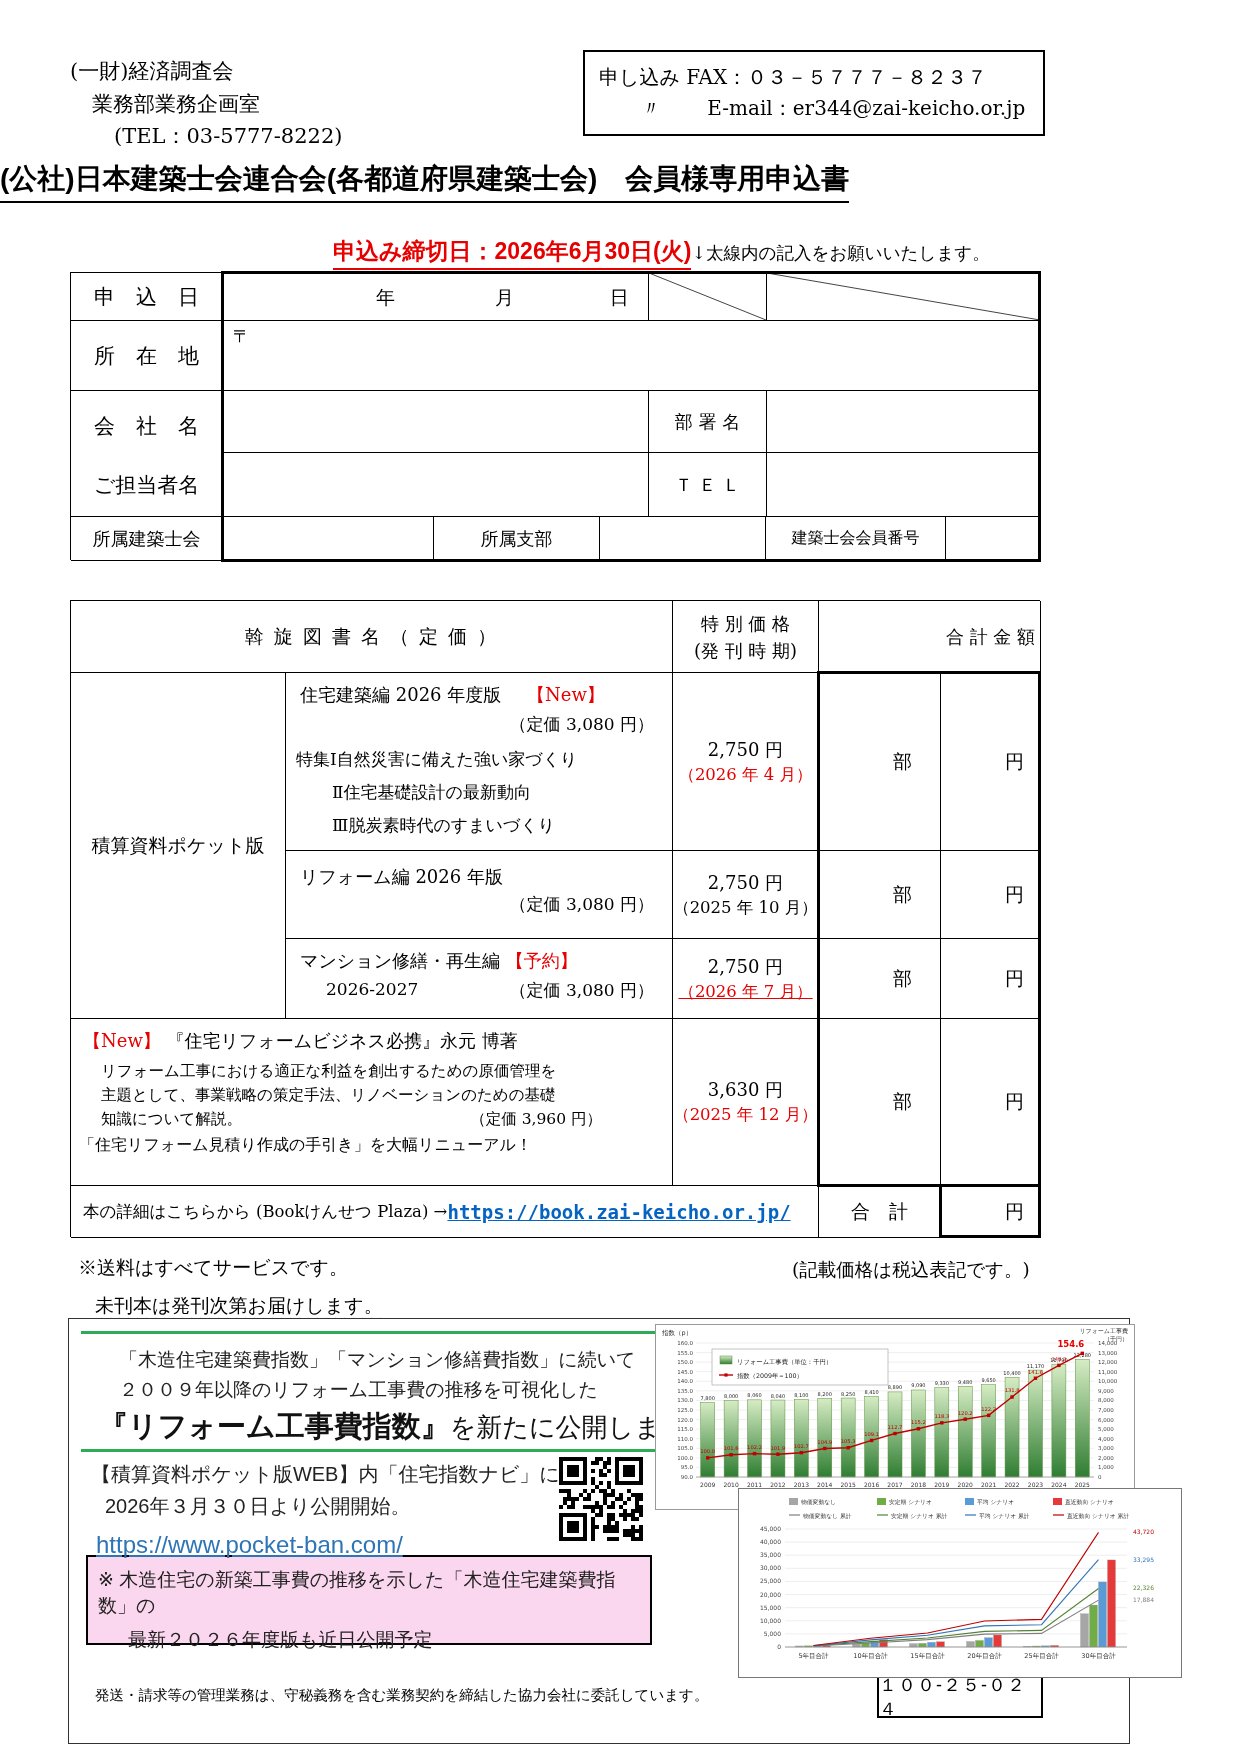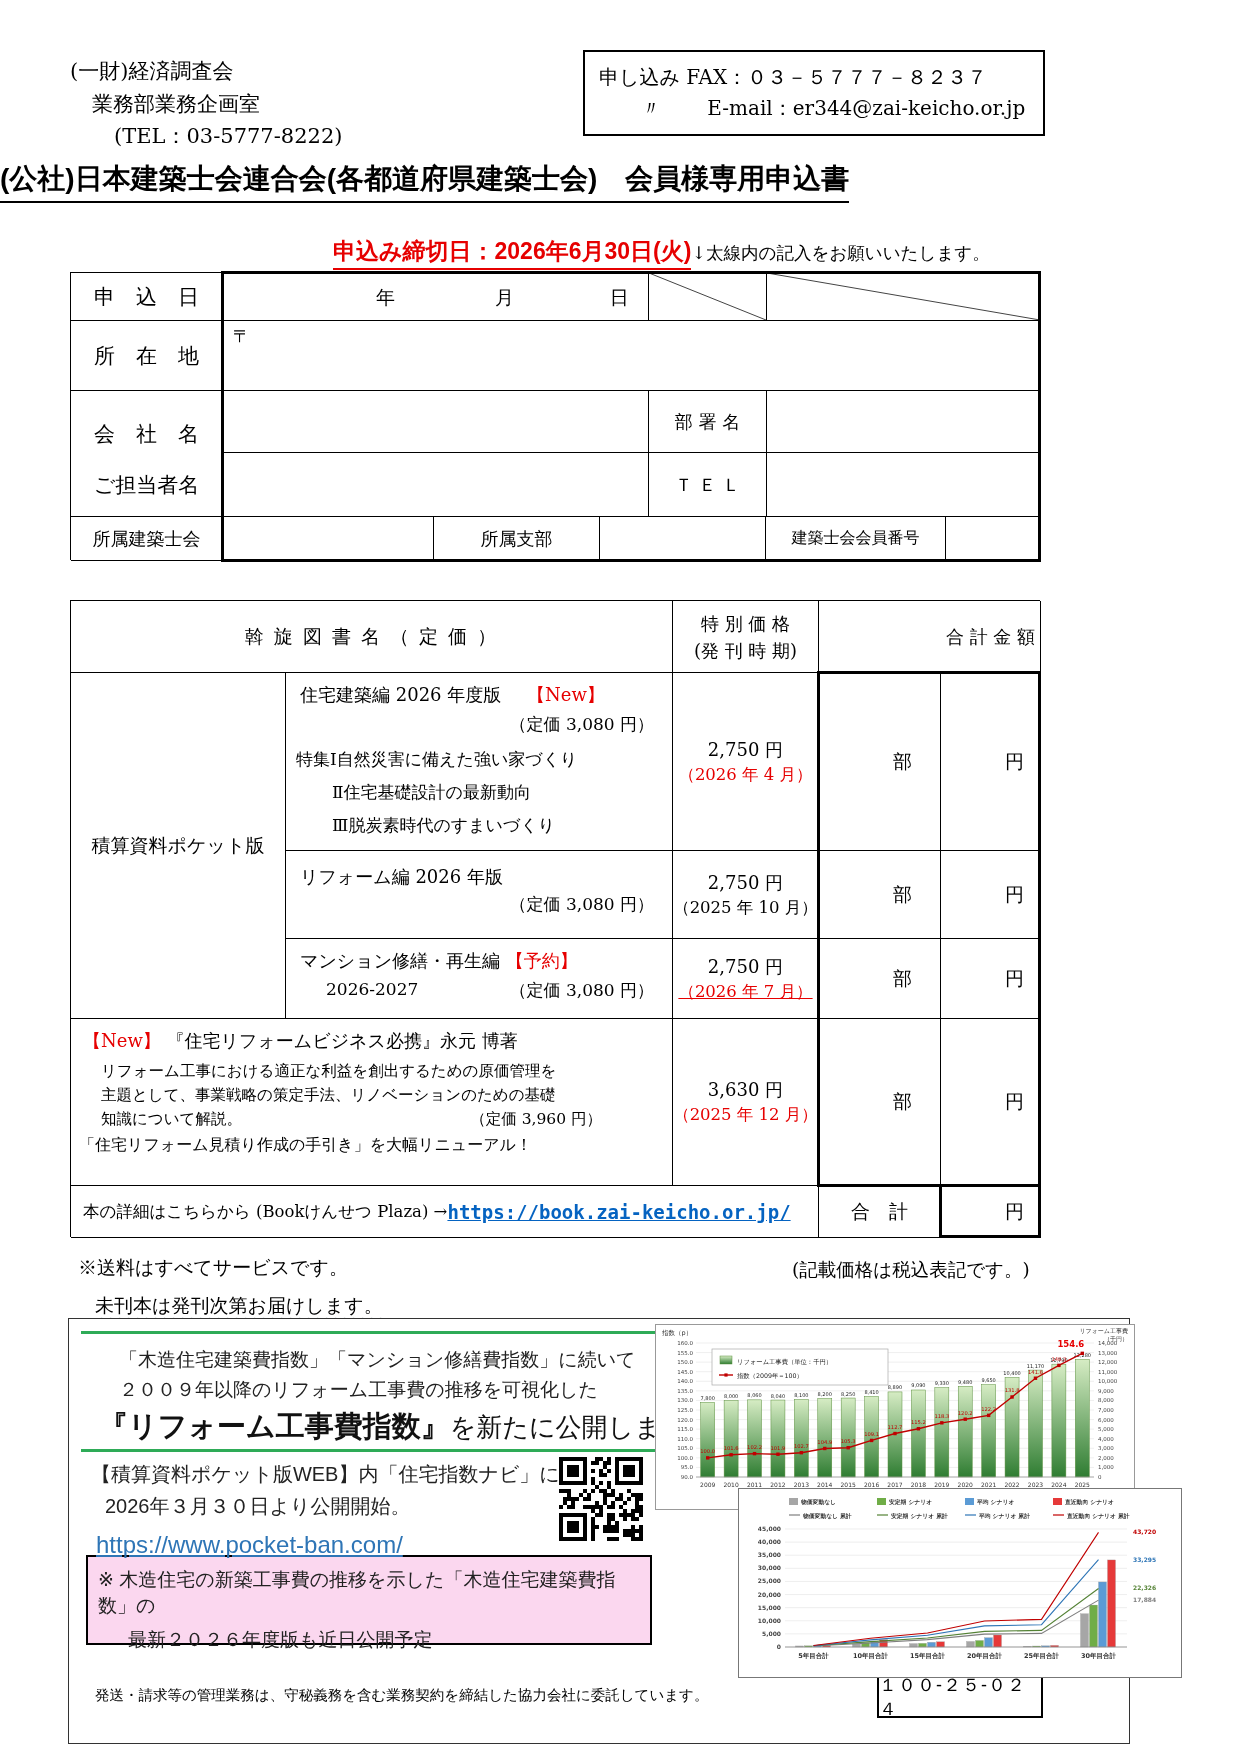--- a/index.html
+++ b/index.html
@@ -64,21 +64,21 @@
       <svg class="diag-svg" viewBox="0 0 100 100" preserveAspectRatio="none">
           <line x1="0" y1="0" x2="100" y2="100" stroke="#444" stroke-width="1" vector-effect="non-scaling-stroke"></line>
         </svg>
     </div>
 
     <div class="cell lab" style="left:0;top:48px;width:152px;height:70px;">所　在　地</div>
     <div class="cell" style="left:152px;top:48px;width:818px;height:70px;padding:4px 0 0 10px;font-size:17px;">
       <span>〒</span>
     </div>
 
-    <div class="cell lab" style="left:0;top:130px;width:152px;height:62px;">会　社　名</div>
+    <div class="cell lab" style="left:0;top:122px;width:152px;height:62px;">会　社　名</div>
     <div class="cell" style="left:152px;top:118px;width:426px;height:62px;"></div>
     <div class="cell lab" style="left:578px;top:118px;width:118px;height:62px;font-size:18px;">部 署 名</div>
     <div class="cell" style="left:696px;top:118px;width:274px;height:62px;"></div>
 
     <div class="cell lab" style="left:0;top:180px;width:152px;height:64px;">ご担当者名</div>
     <div class="cell" style="left:152px;top:180px;width:426px;height:64px;"></div>
     <div class="cell lab" style="left:578px;top:180px;width:118px;height:64px;font-size:18px;">Ｔ Ｅ Ｌ</div>
     <div class="cell" style="left:696px;top:180px;width:274px;height:64px;"></div>
 
     <div class="cell lab" style="left:0;top:244px;width:152px;height:44px;font-size:18px;">所属建築士会</div>
@@ -581,21 +581,21 @@
         <text x="472" y="16" font-family="DejaVu Sans, Liberation Sans, sans-serif" font-size="6" fill="#333" text-anchor="end">（千円）</text>
         <rect x="56" y="24" width="176" height="36" fill="#fff" stroke="#aaa" stroke-width="0.7"></rect>
         <rect x="64" y="31" width="12" height="8" fill="url(#gg)" stroke="#5a8f3c" stroke-width="0.5"></rect>
         <text x="81" y="38.5" font-family="DejaVu Sans, Liberation Sans, sans-serif" font-size="6.3" fill="#222">リフォーム工事費（単位：千円）</text>
         <line x1="63" y1="50" x2="77" y2="50" stroke="#c00000" stroke-width="1.4"></line>
         <rect x="68.4" y="48.4" width="3.2" height="3.2" fill="#c00000"></rect>
         <text x="81" y="52.5" font-family="DejaVu Sans, Liberation Sans, sans-serif" font-size="6.3" fill="#222">指数（2009年＝100）</text>
       </svg>
   </div>
 
-  <div class="abs" style="left:738px;top:1488px;width:442px;height:188px;background:#fff;border:1px solid #777;z-index:6;font-weight:bold;">
+  <div class="abs" style="left:738px;top:1488px;width:442px;height:188px;background:#fff;border:1px solid #777;z-index:6;">
     <svg id="c2" width="440" height="186" viewBox="0 0 440 186">
         <line x1="46" y1="158" x2="388" y2="158" stroke="#e2e2e2" stroke-width="0.6"></line>
         <text x="42" y="160" font-family="DejaVu Sans, Liberation Sans, sans-serif" font-size="6" fill="#444" text-anchor="end">0</text>
         <line x1="46" y1="144.88888888888889" x2="388" y2="144.88888888888889" stroke="#e2e2e2" stroke-width="0.6"></line>
         <text x="42" y="146.88888888888889" font-family="DejaVu Sans, Liberation Sans, sans-serif" font-size="6" fill="#444" text-anchor="end">5,000</text>
         <line x1="46" y1="131.77777777777777" x2="388" y2="131.77777777777777" stroke="#e2e2e2" stroke-width="0.6"></line>
         <text x="42" y="133.77777777777777" font-family="DejaVu Sans, Liberation Sans, sans-serif" font-size="6" fill="#444" text-anchor="end">10,000</text>
         <line x1="46" y1="118.66666666666667" x2="388" y2="118.66666666666667" stroke="#e2e2e2" stroke-width="0.6"></line>
         <text x="42" y="120.66666666666667" font-family="DejaVu Sans, Liberation Sans, sans-serif" font-size="6" fill="#444" text-anchor="end">15,000</text>
         <line x1="46" y1="105.55555555555556" x2="388" y2="105.55555555555556" stroke="#e2e2e2" stroke-width="0.6"></line>

